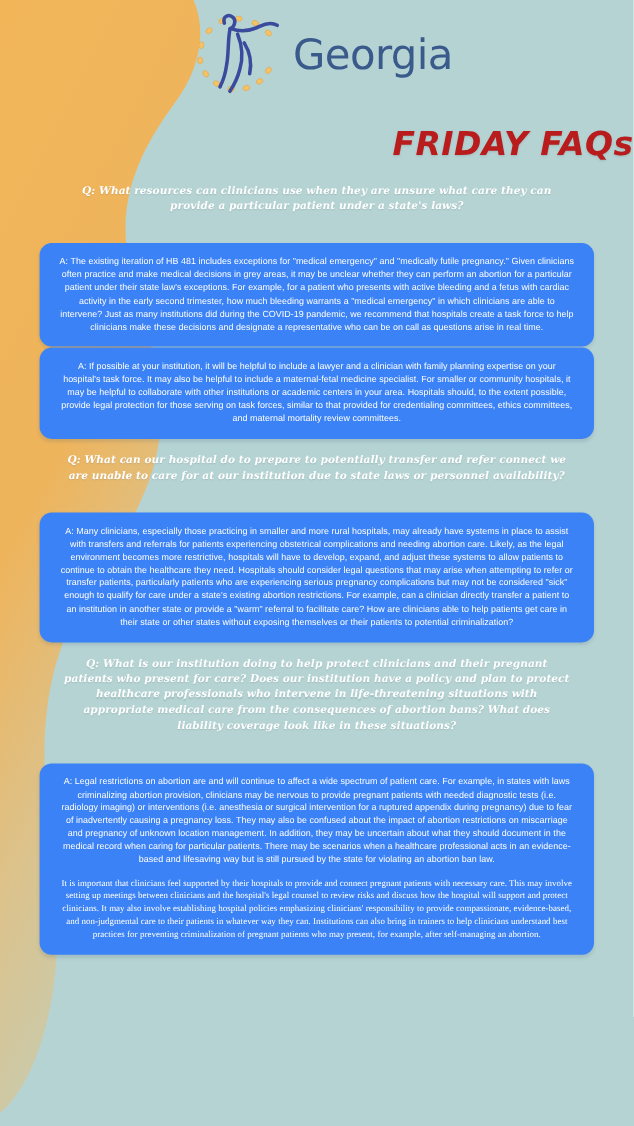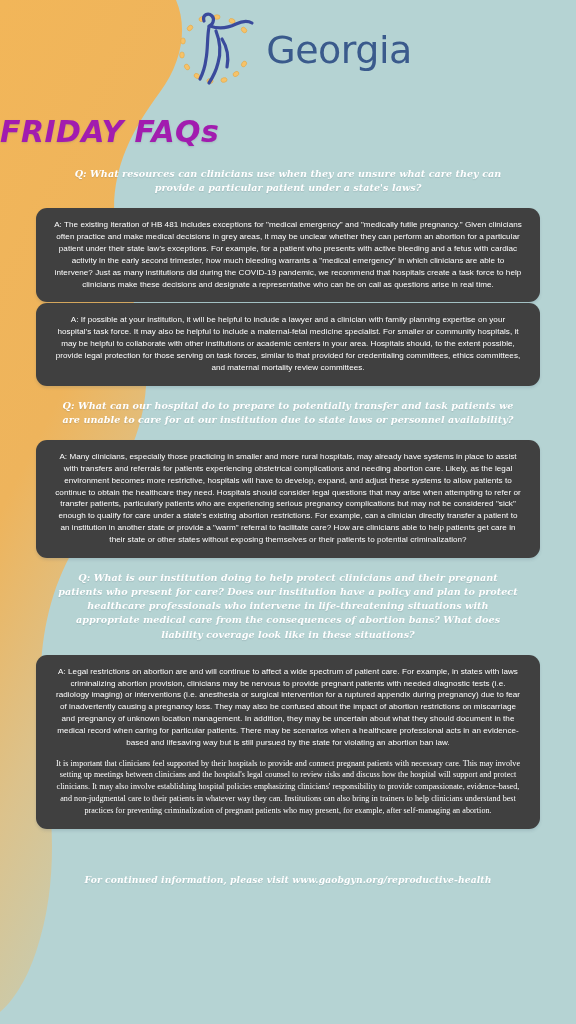--- a/index.html
+++ b/index.html
@@ -84,26 +84,26 @@
     color: #8fa6b4;
     margin-top: 2px;
     margin-left: 3px;
     white-space: nowrap;
   }
 
   
   .main-title {
     position: relative;
     z-index: 3;
-    text-align: left;
+    text-align: right;
     font-family: "DejaVu Sans", sans-serif;
     font-style: italic;
     font-weight: bold;
     font-size: 30px;
-    color: #a21caf;
+    color: #b91c1c;
     letter-spacing: 0.4px;
     margin-top: 16px;
     margin-bottom: 6px;
     text-shadow: 0 1px 2px rgba(90,110,120,0.25);
   }
 
   
   .content {
     position: relative;
     z-index: 3;
@@ -111,27 +111,27 @@
   }
 
   .question {
     text-align: center;
     font-family: "DejaVu Serif", serif;
     font-style: italic;
     font-weight: bold;
     font-size: 9.6px;
     line-height: 1.48;
     color: #ffffff;
-    padding: 12px 22px 13px 22px;
+    padding: 12px 22px 26px 22px;
     letter-spacing: 0.05px;
     text-shadow: 0 1px 1px rgba(90,110,120,0.22);
   }
 
   .answer-card {
-    background: #404040;
+    background: #3b82f6;
     border-radius: 11px;
     padding: 11px 17px 12px 17px;
     margin-bottom: 1px;
     box-shadow: 0 2px 3px rgba(60,90,110,0.16);
   }
   .answer-card p {
     text-align: center;
     font-family: "Liberation Sans", sans-serif;
     font-size: 8.1px;
     line-height: 1.465;
@@ -227,28 +227,27 @@
 
     <div class="question">Q: What resources can clinicians use when they are unsure what care they can provide a particular patient under a state's laws?</div>
     <div class="answer-card">
       <p>A: The existing iteration of HB 481 includes exceptions for "medical emergency" and "medically futile pregnancy." Given clinicians often practice and make medical decisions in grey areas, it may be unclear whether they can perform an abortion for a particular patient under their state law's exceptions. For example, for a patient who presents with active bleeding and a fetus with cardiac activity in the early second trimester, how much bleeding warrants a "medical emergency" in which clinicians are able to intervene? Just as many institutions did during the COVID-19 pandemic, we recommend that hospitals create a task force to help clinicians make these decisions and designate a representative who can be on call as questions arise in real time.</p>
     </div>
 
     <div class="answer-card">
       <p>A: If possible at your institution, it will be helpful to include a lawyer and a clinician with family planning expertise on your hospital's task force. It may also be helpful to include a maternal-fetal medicine specialist. For smaller or community hospitals, it may be helpful to collaborate with other institutions or academic centers in your area. Hospitals should, to the extent possible, provide legal protection for those serving on task forces, similar to that provided for credentialing committees, ethics committees, and maternal mortality review committees.</p>
     </div>
 
-    <div class="question">Q: What can our hospital do to prepare to potentially transfer and task patients we are unable to care for at our institution due to state laws or personnel availability?</div>
+    <div class="question">Q: What can our hospital do to prepare to potentially transfer and refer connect we are unable to care for at our institution due to state laws or personnel availability?</div>
     <div class="answer-card">
       <p>A: Many clinicians, especially those practicing in smaller and more rural hospitals, may already have systems in place to assist with transfers and referrals for patients experiencing obstetrical complications and needing abortion care. Likely, as the legal environment becomes more restrictive, hospitals will have to develop, expand, and adjust these systems to allow patients to continue to obtain the healthcare they need. Hospitals should consider legal questions that may arise when attempting to refer or transfer patients, particularly patients who are experiencing serious pregnancy complications but may not be considered "sick" enough to qualify for care under a state's existing abortion restrictions. For example, can a clinician directly transfer a patient to an institution in another state or provide a "warm" referral to facilitate care? How are clinicians able to help patients get care in their state or other states without exposing themselves or their patients to potential criminalization?</p>
     </div>
 
     <div class="question">Q: What is our institution doing to help protect clinicians and their pregnant patients who present for care? Does our institution have a policy and plan to protect healthcare professionals who intervene in life-threatening situations with appropriate medical care from the consequences of abortion bans? What does liability coverage look like in these situations?</div>
     <div class="answer-card">
       <p>A:  Legal restrictions on abortion are and will continue to affect a wide spectrum of patient care. For example, in states with laws criminalizing abortion provision, clinicians may be nervous to provide pregnant patients with needed diagnostic tests (i.e. radiology imaging) or interventions (i.e. anesthesia or surgical intervention for a ruptured appendix during pregnancy) due to fear of inadvertently causing a pregnancy loss. They may also be confused about the impact of abortion restrictions on miscarriage and pregnancy of unknown location management. In addition, they may be uncertain about what they should document in the medical record when caring for particular patients. There may be scenarios when a healthcare professional acts in an evidence-based and lifesaving way but is still pursued by the state for violating an abortion ban law.</p>
       <p>It is important that clinicians feel supported by their hospitals to provide and connect pregnant patients with necessary care. This may involve setting up meetings between clinicians and the hospital's legal counsel to review risks and discuss how the hospital will support and protect clinicians. It may also involve establishing hospital policies emphasizing clinicians' responsibility to provide compassionate, evidence-based, and non-judgmental care to their patients in whatever way they can. Institutions can also bring in trainers to help clinicians understand best practices for preventing criminalization of pregnant patients who may present, for example, after self-managing an abortion.</p>
     </div>
 
   </div>
 
-  <div class="footer">For continued information, please visit www.gaobgyn.org/reproductive-health</div>
 
 </div>
 
 </body></html>

